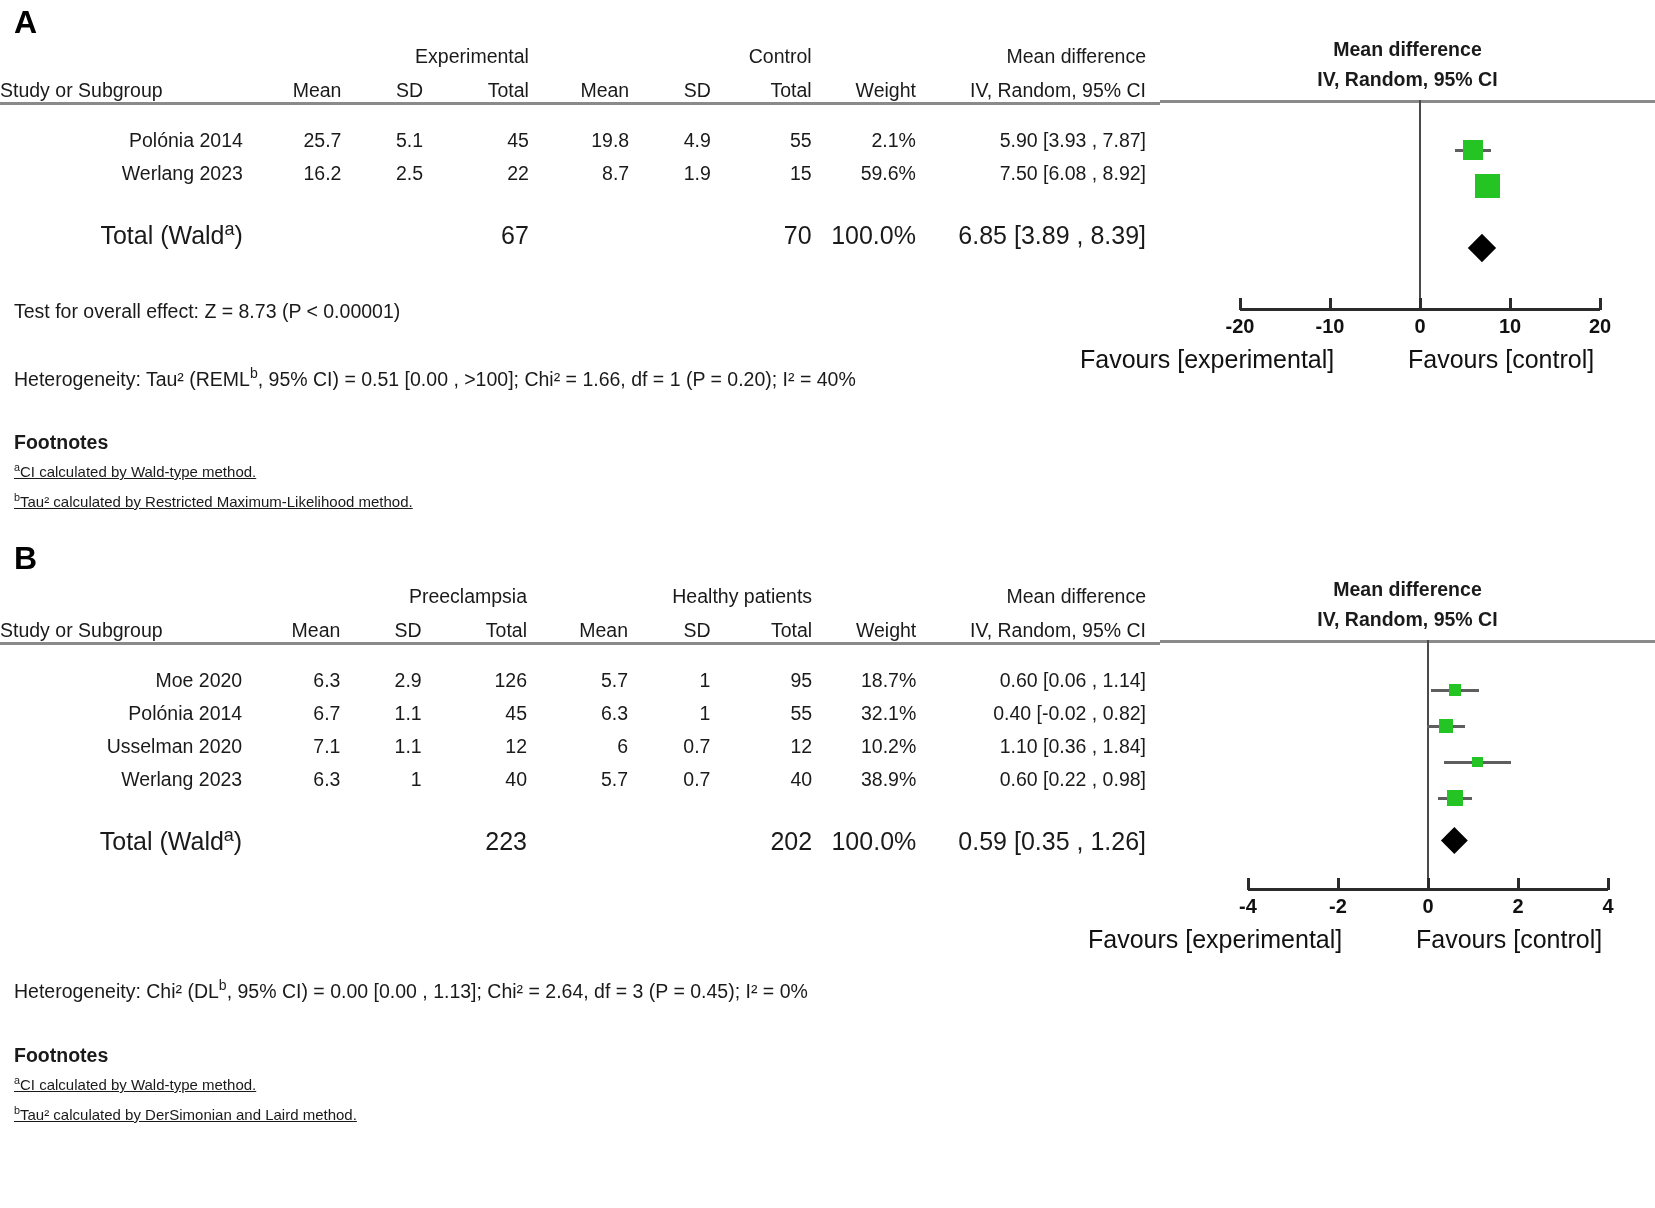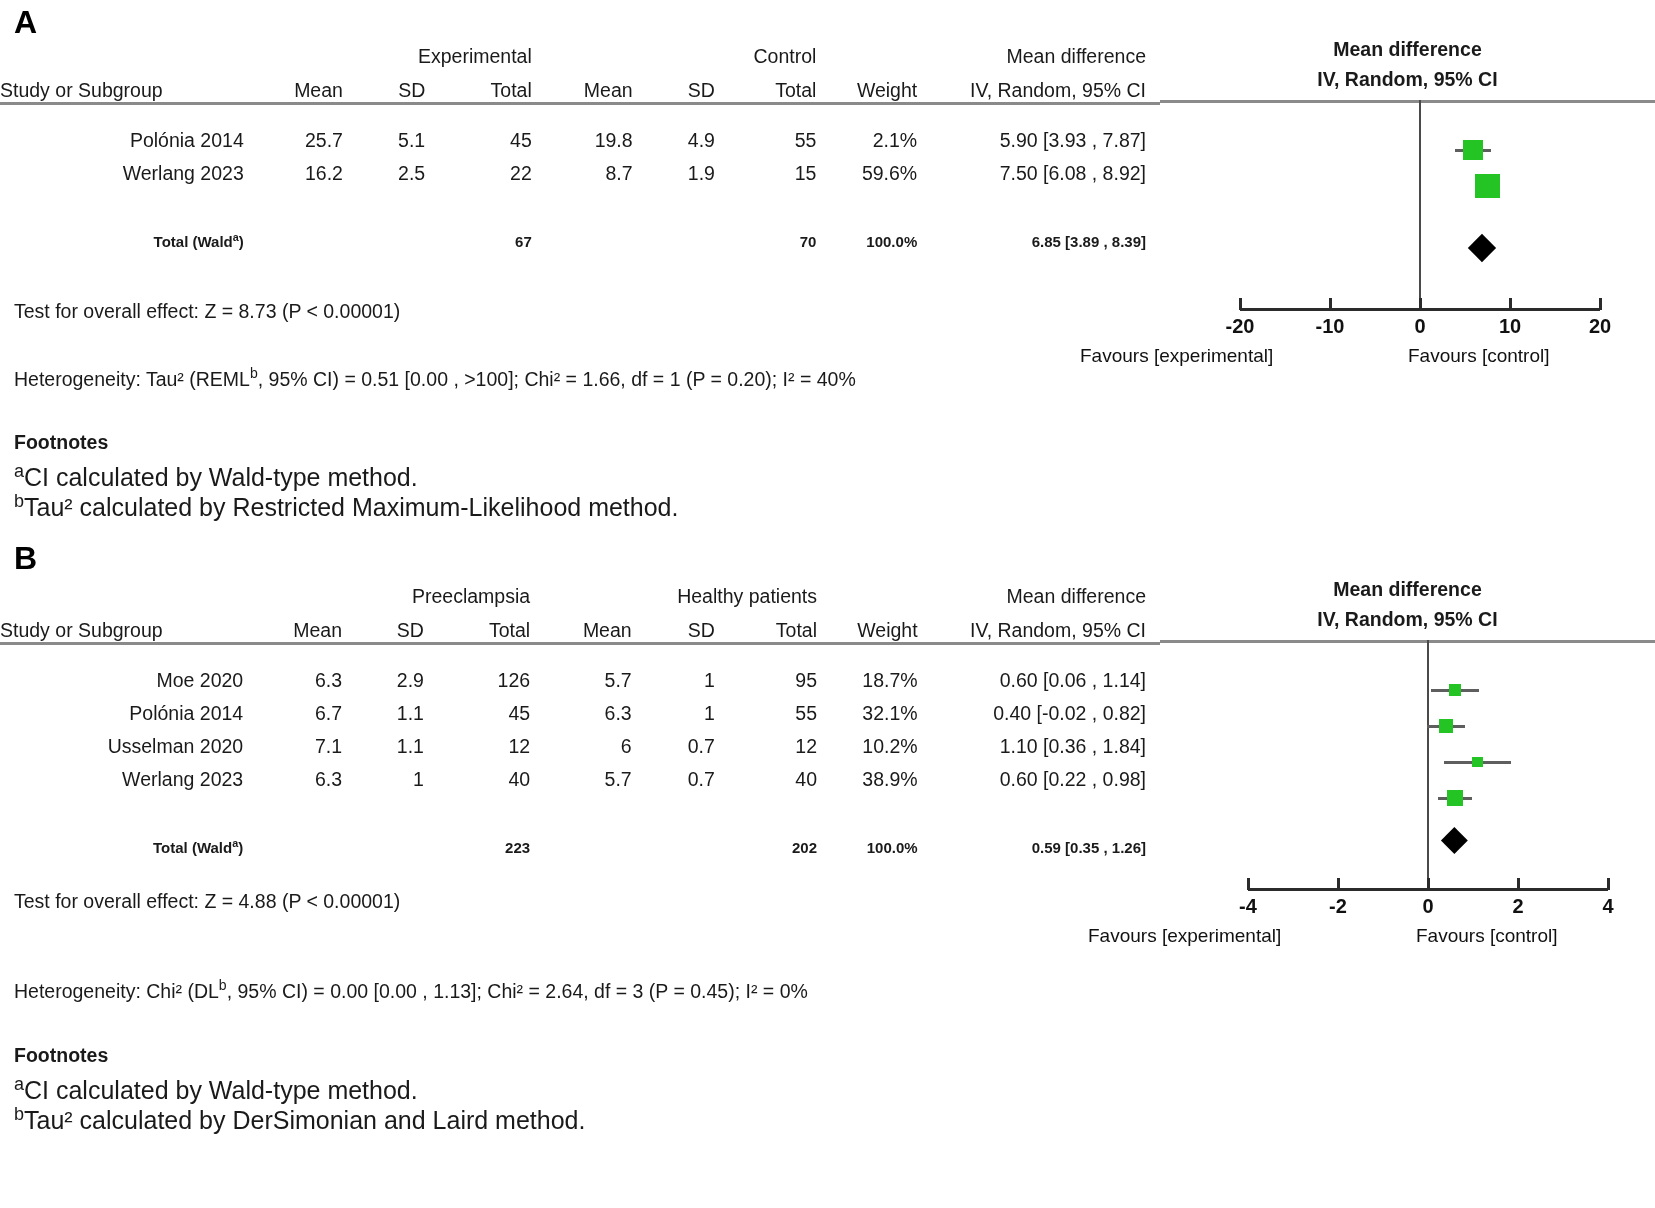--- a/index.html
+++ b/index.html
@@ -75,39 +75,40 @@
   .rule-row td {
     padding: 0;
   }
   .rule {
     height: 3px;
     background: #8a8a8a;
     width: 100%;
   }
 
   .data-row td { height: 33px; font-size: 19.5px; }
-  .total-row td { height: 33px; font-weight: bold; font-size: 15px; }
+  .total-row td { height: 33px; font-weight: normal; font-size: 25px; }
 
   .stat-line {
     position: absolute;
     left: 14px;
     font-size: 19.5px;
     white-space: nowrap;
   }
   .footnote-title {
     position: absolute;
     left: 14px;
     font-size: 19.5px;
     font-weight: bold;
   }
   .footnote {
     position: absolute;
     left: 14px;
-    font-size: 25px;
+    font-size: 15px;
     white-space: nowrap;
+    text-decoration: underline;
   }
   sup { font-size: 0.72em; }
 
   
   .plot-area {
     position: absolute;
     top: 0;
     left: 1160px;
     width: 495px;
   }
@@ -161,21 +162,21 @@
   .axis-label {
     position: absolute;
     font-size: 20px;
     font-weight: bold;
     text-align: center;
     width: 60px;
     color: #111;
   }
   .favours {
     position: absolute;
-    font-size: 19px;
+    font-size: 25px;
     white-space: nowrap;
     color: #111;
   }
 </style>
 </head>
 <body>
 
 <div class="panel" id="panel-a">
 
   <div class="panel-letter" style="top:4px;">A</div>
@@ -376,21 +377,20 @@
       <td class="c-tot1">223</td>
       <td class="c-mean2"></td>
       <td class="c-sd2"></td>
       <td class="c-tot2">202</td>
       <td class="c-weight">100.0%</td>
       <td class="c-ci">0.59 [0.35 , 1.26]</td>
     </tr>
   </tbody>
     </table>
 
-  <div class="stat-line" style="top:350px;">Test for overall effect: Z = 4.88 (P &lt; 0.00001)</div>
 
   <div class="stat-line" style="top:437px;"><span>Heterogeneity: Chi² (DL</span><sup>b</sup><span>, 95% CI) = 0.00 [0.00 , 1.13]; Chi² = 2.64, df = 3 (P = 0.45); I² = 0%</span></div>
 
   <div class="footnote-title" style="top:504px;">Footnotes</div>
   <div class="footnote" style="top:534px;"><sup>a</sup><span>CI calculated by Wald-type method.</span></div>
   <div class="footnote" style="top:564px;"><sup>b</sup><span>Tau² calculated by DerSimonian and Laird method.</span></div>
 
   <div class="plot-area">
     <div class="plot-title" style="top:38px;">Mean difference</div>
     <div class="plot-title" style="top:68px;">IV, Random, 95% CI</div>

